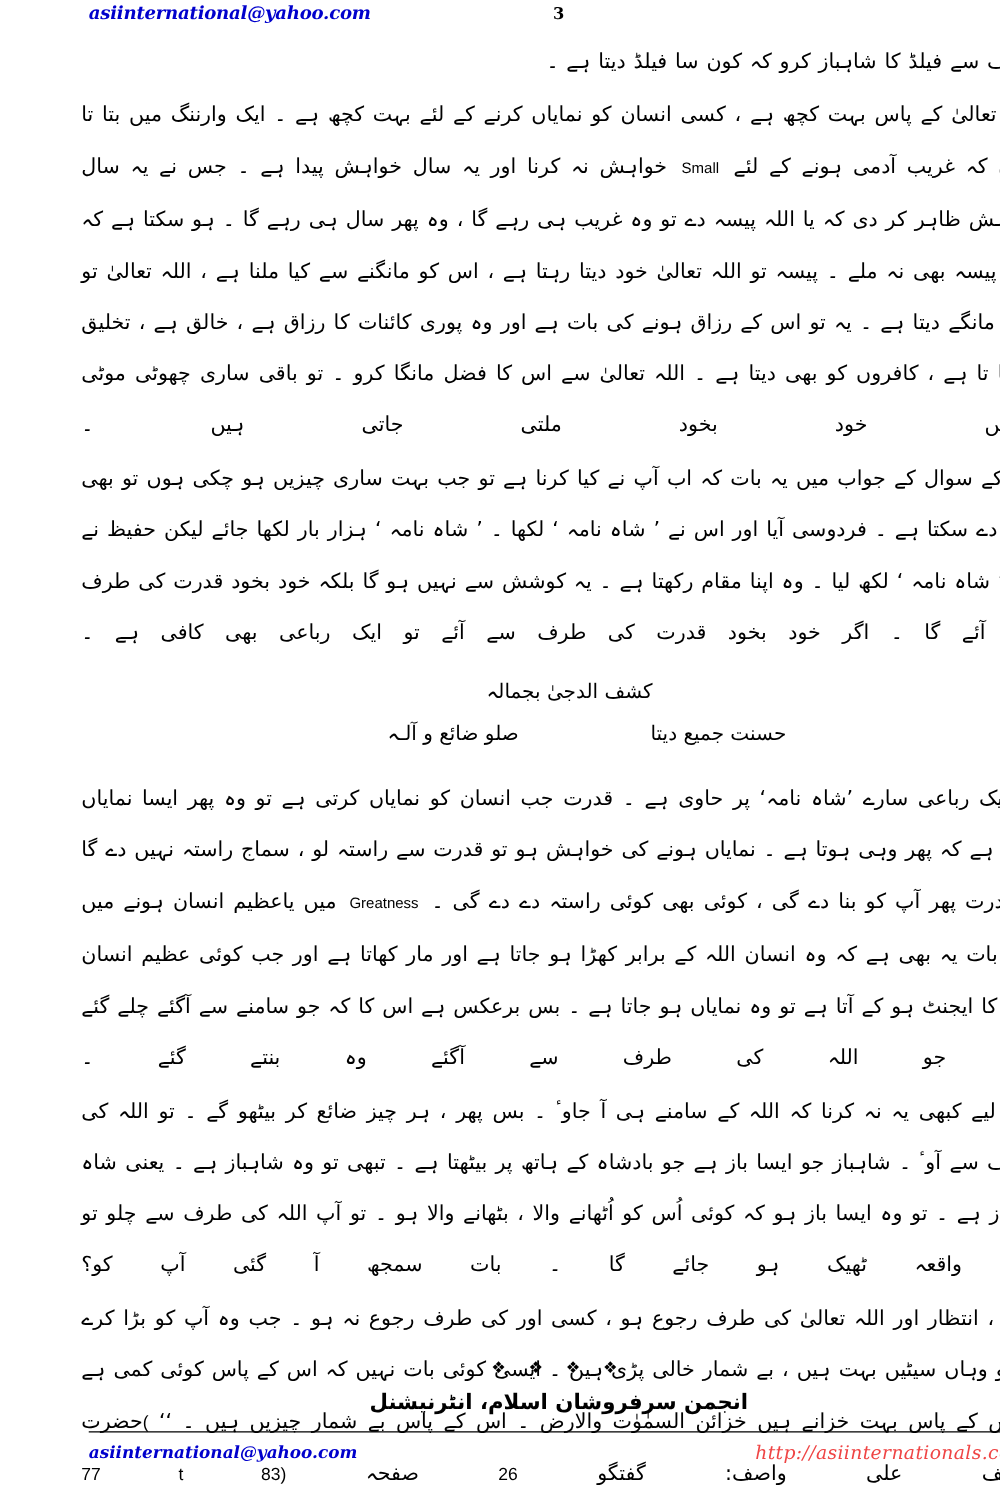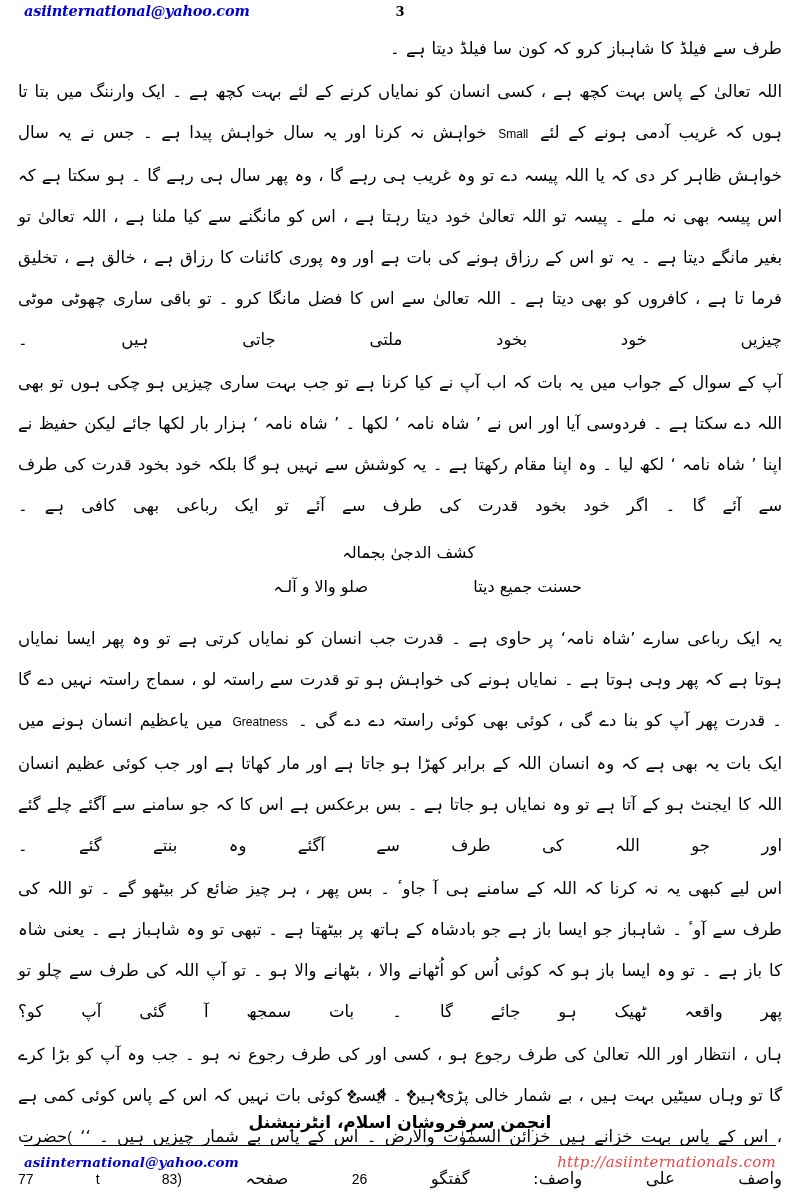--- a/index.html
+++ b/index.html
@@ -14,20 +14,21 @@
     font-family: "DejaVu Sans", sans-serif;
     overflow: hidden;
   }
 
   .page {
     position: absolute;
     inset: 0;
     width: 680px;
     height: 1200px;
     background: #ffffff;
+    margin-left: 47px;
   }
 
   
   .page-header {
     position: absolute;
     top: 0px;
     left: 0px;
     width: 800px;
     height: 28px;
   }
@@ -197,21 +198,21 @@
     <p class="urdu-par">اللہ تعالیٰ کے پاس بہت کچھ ہے ،    کسی انسان کو نمایاں کرنے کے لئے بہت کچھ ہے ۔ ایک وارننگ میں بتا تا ہوں کہ غریب آدمی ہونے کے لئے <span class="latin">Small</span> خواہش نہ کرنا اور یہ سال خواہش پیدا ہے ۔ جس نے یہ سال خواہش ظاہر کر دی کہ یا اللہ پیسہ دے تو وہ غریب ہی رہے گا ، وہ پھر سال ہی رہے گا ۔ ہو سکتا ہے کہ اس پیسہ بھی نہ ملے ۔ پیسہ تو اللہ تعالیٰ خود دیتا رہتا ہے ، اس کو مانگنے سے کیا ملنا ہے ، اللہ تعالیٰ تو بغیر مانگے دیتا ہے ۔ یہ تو اس کے رزاق ہونے کی بات ہے اور وہ پوری کائنات کا رزاق ہے ، خالق ہے ، تخلیق فرما تا ہے ، کافروں کو بھی دیتا ہے ۔ اللہ تعالیٰ سے اس کا فضل مانگا کرو ۔ تو باقی ساری چھوٹی موٹی چیزیں خود بخود ملتی جاتی ہیں ۔</p>
 
     <p class="urdu-par">آپ کے سوال کے جواب میں یہ بات کہ اب آپ نے کیا کرنا ہے تو جب بہت ساری چیزیں ہو چکی ہوں تو بھی اللہ دے سکتا ہے ۔ فردوسی آیا اور اس نے ’ شاہ نامہ ‘ لکھا ۔ ’ شاہ نامہ ‘ ہزار بار لکھا جائے لیکن حفیظ نے اپنا ’ شاہ نامہ ‘ لکھ لیا ۔ وہ اپنا مقام رکھتا ہے ۔ یہ کوشش سے نہیں ہو گا بلکہ خود بخود قدرت کی طرف سے آئے گا ۔ اگر خود بخود قدرت کی طرف سے آئے تو ایک رباعی بھی کافی ہے ۔</p>
 
     <div class="couplet-block">
       <div class="couplet-line">
         <span class="couplet-seg">كشف الدجیٰ بجمالہ</span>
       </div>
       <div class="couplet-line">
         <span class="couplet-seg">حسنت جميع دیتا</span>
-        <span class="couplet-seg">صلو والا و آلـہ</span>
+        <span class="couplet-seg">صلو ضائع و آلـہ</span>
       </div>
     </div>
 
     <p class="urdu-par">یہ ایک رباعی سارے ’شاہ نامہ‘ پر حاوی ہے ۔ قدرت جب انسان کو نمایاں کرتی ہے تو وہ پھر ایسا نمایاں ہوتا ہے کہ پھر وہی ہوتا ہے ۔ نمایاں ہونے کی خواہش ہو تو قدرت سے راستہ لو ، سماج راستہ نہیں دے گا ۔ قدرت پھر آپ کو بنا دے گی ، کوئی بھی کوئی راستہ دے دے گی ۔ <span class="latin">Greatness</span> میں یاعظیم انسان ہونے میں ایک بات یہ بھی ہے کہ وہ انسان اللہ کے برابر کھڑا ہو جاتا ہے اور مار کھاتا ہے اور جب کوئی عظیم انسان اللہ کا ایجنٹ ہو کے آتا ہے تو وہ نمایاں ہو جاتا ہے ۔ بس برعکس ہے اس کا کہ جو سامنے سے آگئے چلے گئے اور جو اللہ کی طرف سے آگئے وہ بنتے گئے ۔</p>
 
     <p class="urdu-par">اس لیے کبھی یہ نہ کرنا کہ اللہ کے سامنے ہی آ جاوٴ ۔ بس پھر ، ہر چیز ضائع کر بیٹھو گے ۔ تو اللہ کی طرف سے آوٴ ۔ شاہباز جو ایسا باز ہے جو بادشاہ کے ہاتھ پر بیٹھتا ہے ۔ تبھی تو وہ شاہباز ہے ۔ یعنی شاہ کا باز ہے ۔ تو وہ ایسا باز ہو کہ کوئی اُس کو اُٹھانے والا ، بٹھانے والا ہو ۔ تو آپ اللہ کی طرف سے چلو تو پھر واقعہ ٹھیک ہو جائے گا ۔ بات سمجھ آ گئی آپ کو؟</p>
 
     <p class="urdu-par">ہاں ، انتظار اور اللہ تعالیٰ کی طرف رجوع ہو ، کسی اور کی طرف رجوع نہ ہو ۔ جب وہ آپ کو بڑا کرے گا تو وہاں سیٹیں بہت ہیں ، بے شمار خالی پڑی ہیں ۔ ایسی کوئی بات نہیں کہ اس کے پاس کوئی کمی ہے ، اس کے پاس بہت خزانے ہیں خزائن السمٰوٰت والارض ۔ اس کے پاس بے شمار چیزیں ہیں ۔ ‘‘ <span class="num">(</span>حضرت واصف علی واصف: گفتگو <span class="num">26</span> صفحہ <span class="num">77 t 83)</span></p>
 
   </div>

